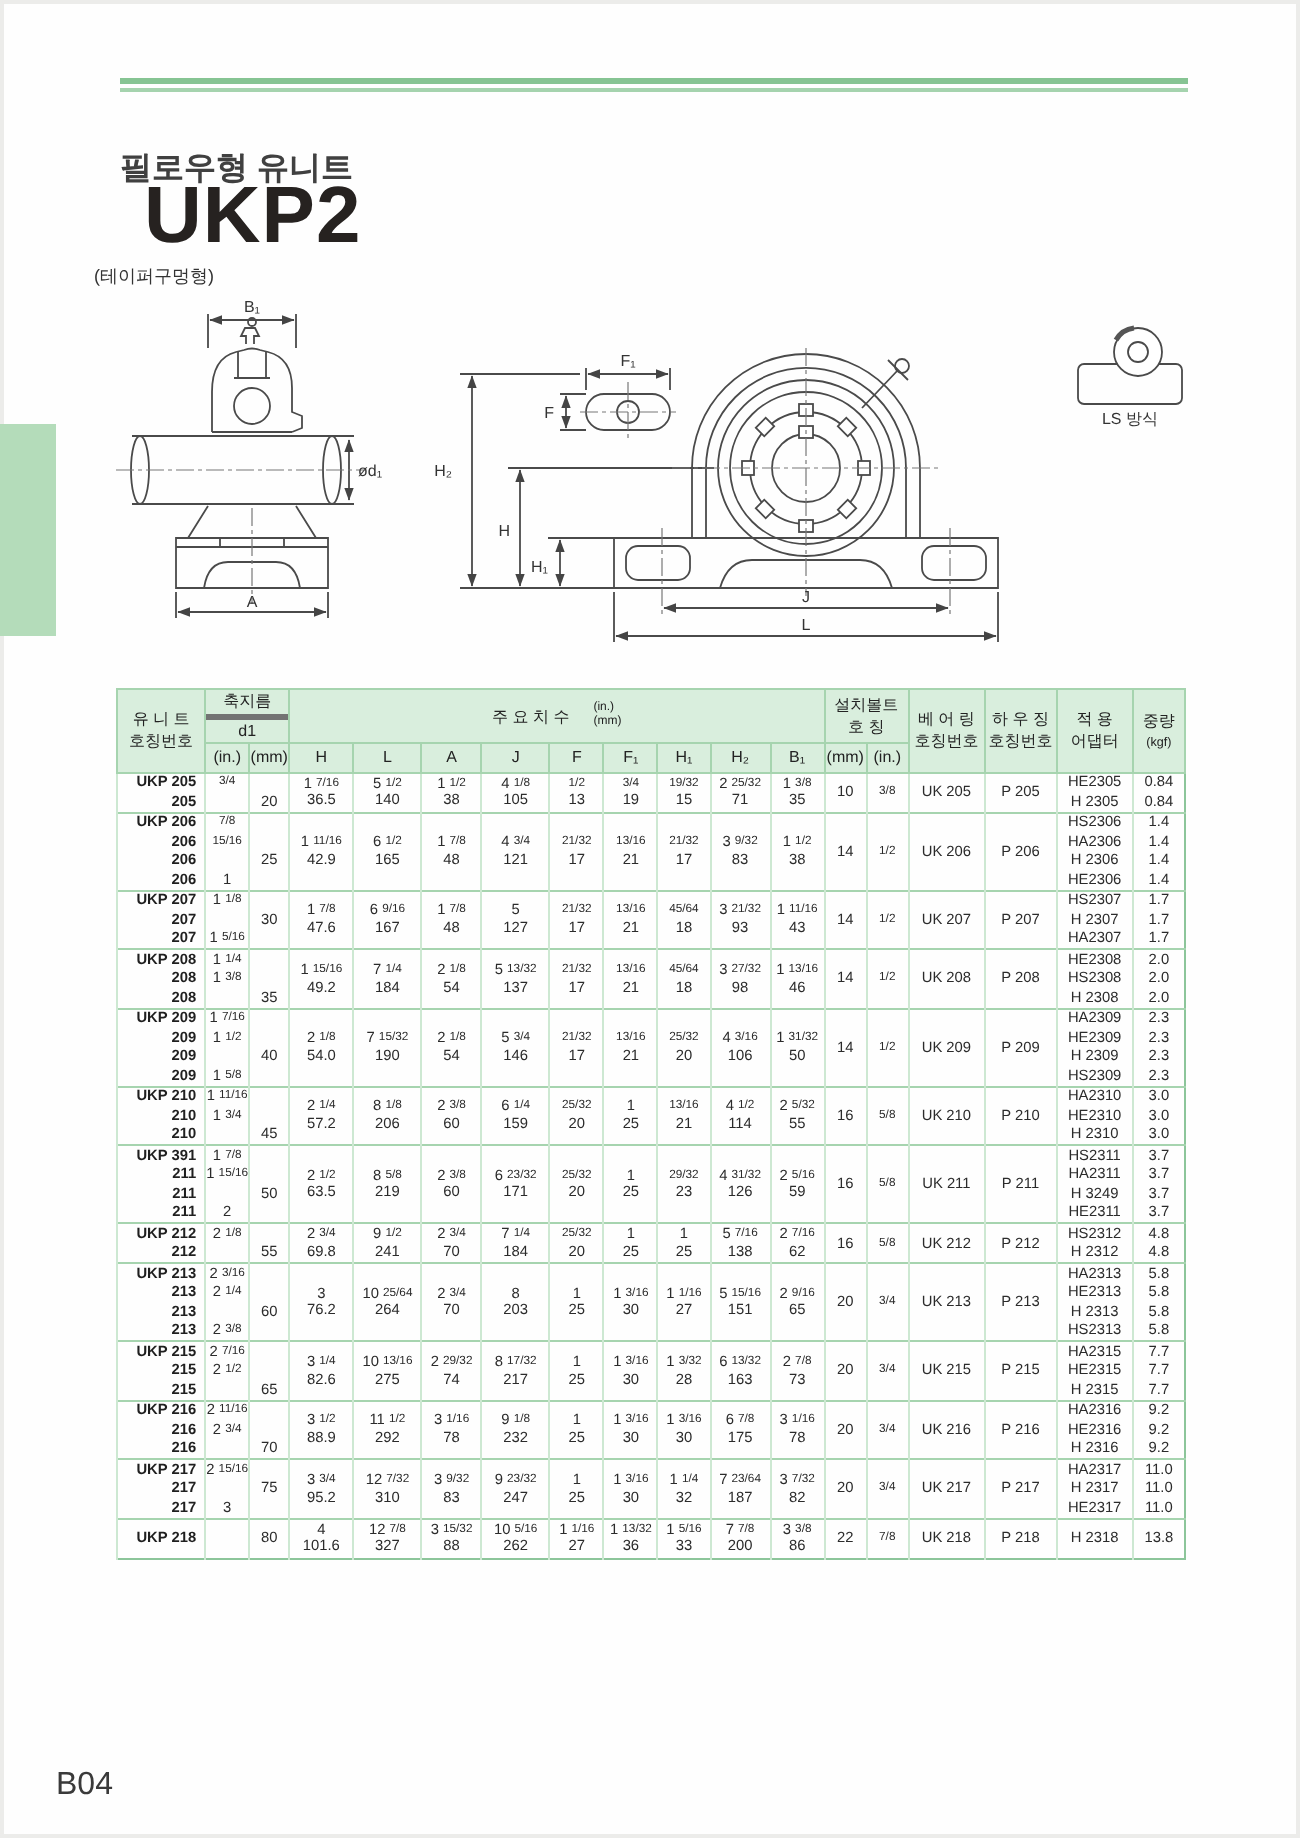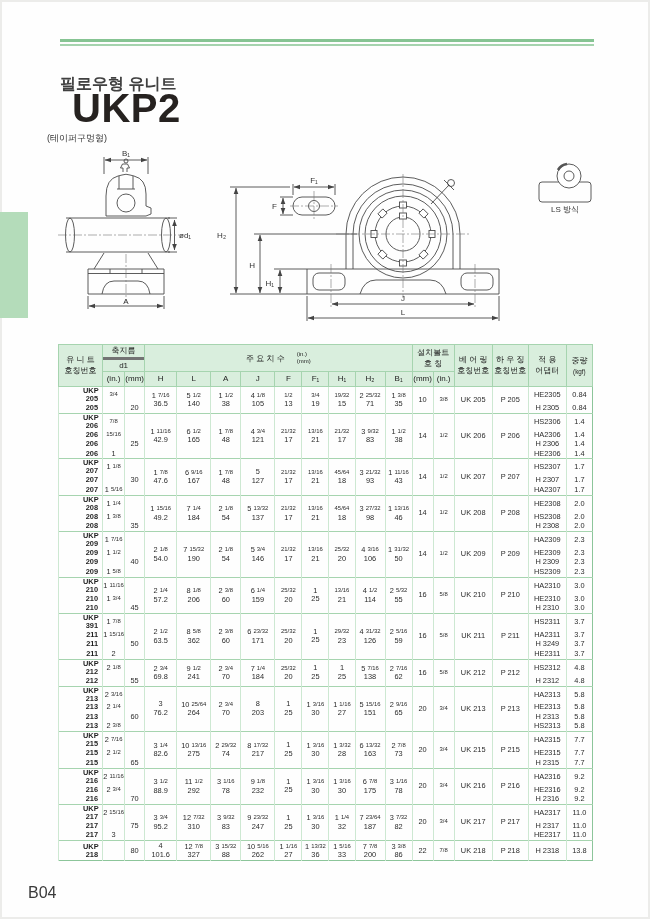--- a/index.html
+++ b/index.html
@@ -26,21 +26,21 @@
         border:1px solid #8cc59a;font-size:7.4px;color:#2b2b2b;}
   th{background:#d9eedd;border:1px solid #a6d4af;font-weight:normal;
      font-size:8px;color:#222;padding:1px 0;line-height:1.45;}
   th .sm{font-size:6.3px;}
   .mainhd{display:flex;align-items:flex-end;justify-content:center;gap:12px;}
   .stack{display:inline-block;text-align:left;font-size:6px;line-height:1.15;}
   .bt{border-top:3px solid #737373;}
   tbody td{border-left:1px solid #cde8d2;text-align:center;height:9.5px;
            padding:0;line-height:1.1;vertical-align:middle;}
   tbody tr.g td{border-top:1px solid #a6d4af;}
-  td.u{text-align:right;padding-right:4px;font-weight:bold;color:#1f1f1f;padding-left:24px;}
+  td.u{text-align:right;padding-right:4px;font-weight:bold;color:#1f1f1f;}
   td .l{display:block;line-height:8.6px;}
   .fr{font-size:5.9px;vertical-align:1px;}
   .foot{position:absolute;left:28px;top:884px;font-size:16px;color:#3a3a3a;}
 </style>
 </head>
 <body>
 
 <div class="hdr">
   <div class="rule1"></div>
   <div class="rule2"></div>
@@ -614,21 +614,21 @@
         <tr class="g">
           <td class="u">UKP 391</td>
           <td>1 <span class="fr">7/8</span></td>
           <td></td>
           <td class="dim" rowspan="4">
             <span class="l">2 <span class="fr">1/2</span></span>
             <span class="l">63.5</span>
           </td>
           <td class="dim" rowspan="4">
             <span class="l">8 <span class="fr">5/8</span></span>
-            <span class="l">362</span>
+            <span class="l">219</span>
           </td>
           <td class="dim" rowspan="4">
             <span class="l">2 <span class="fr">3/8</span></span>
             <span class="l">60</span>
           </td>
           <td class="dim" rowspan="4">
             <span class="l">6 <span class="fr">23/32</span></span>
             <span class="l">171</span>
           </td>
           <td class="dim" rowspan="4">

